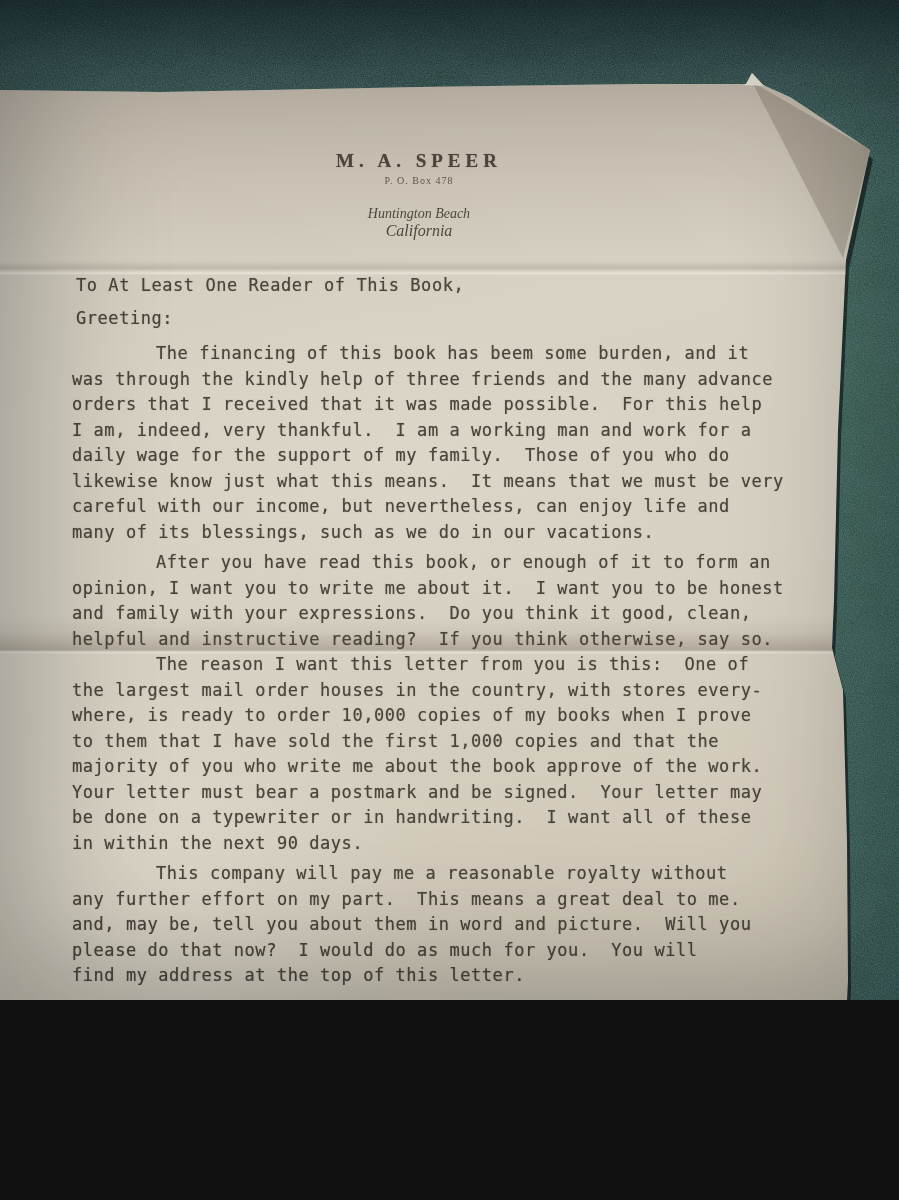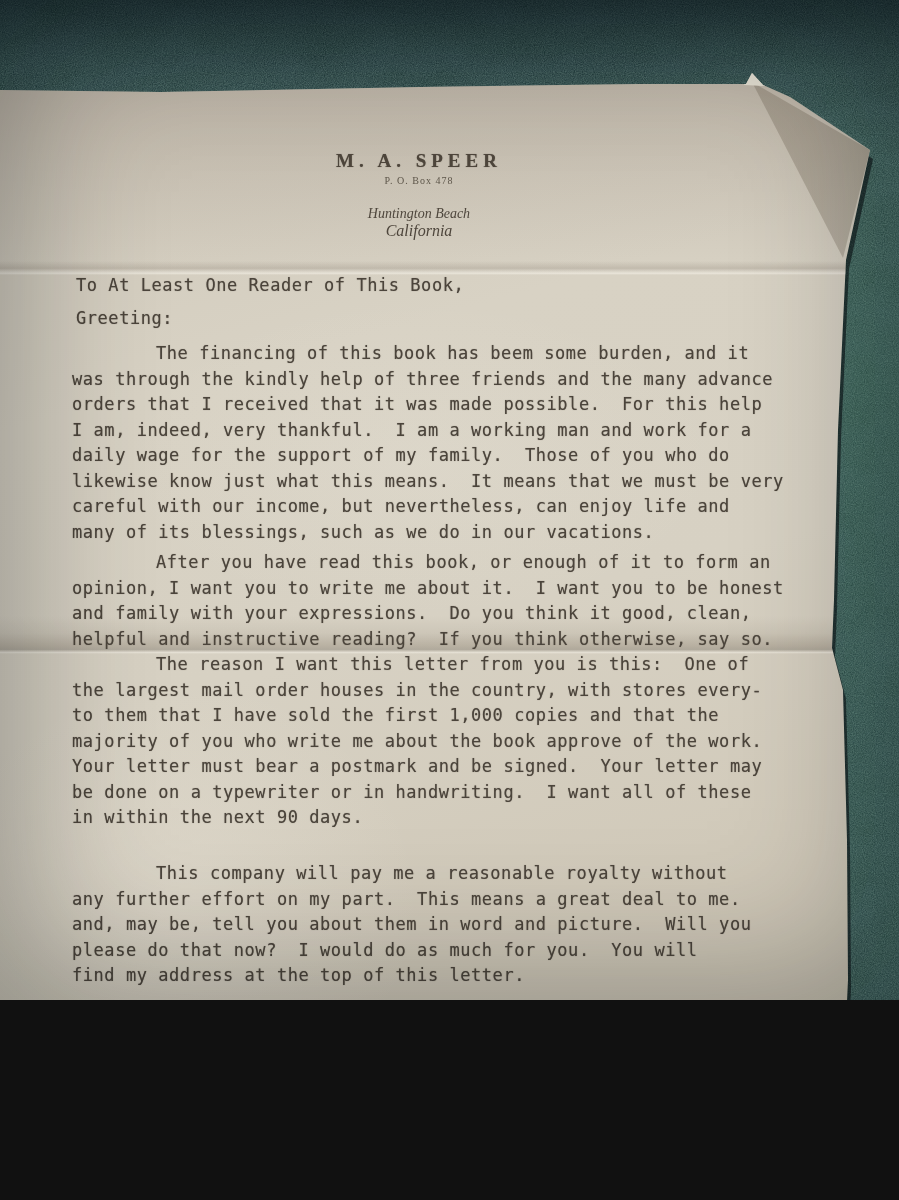--- a/index.html
+++ b/index.html
@@ -139,20 +139,21 @@
     <div class="para p2">
       <div class="line">After you have read this book, or enough of it to form an</div>
       <div class="line">opinion, I want you to write me about it.  I want you to be honest</div>
       <div class="line">and family with your expressions.  Do you think it good, clean,</div>
       <div class="line">helpful and instructive reading?  If you think otherwise, say so.</div>
     </div>
 
     <div class="para p3">
       <div class="line">The reason I want this letter from you is this:  One of</div>
       <div class="line">the largest mail order houses in the country, with stores every-</div>
+      <div class="line">where, is ready to order 10,000 copies of my books when I prove</div>
       <div class="line">to them that I have sold the first 1,000 copies and that the</div>
       <div class="line">majority of you who write me about the book approve of the work.</div>
       <div class="line">Your letter must bear a postmark and be signed.  Your letter may</div>
       <div class="line">be done on a typewriter or in handwriting.  I want all of these</div>
       <div class="line">in within the next 90 days.</div>
     </div>
 
     <div class="para p4">
       <div class="line">This company will pay me a reasonable royalty without</div>
       <div class="line">any further effort on my part.  This means a great deal to me.</div>

